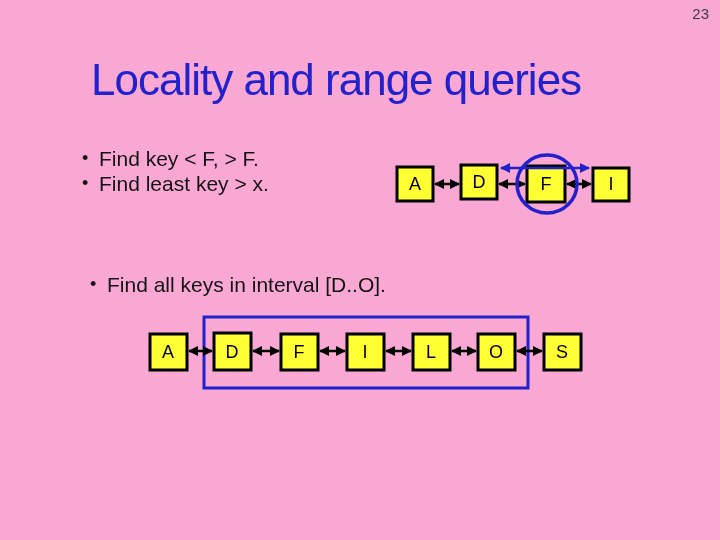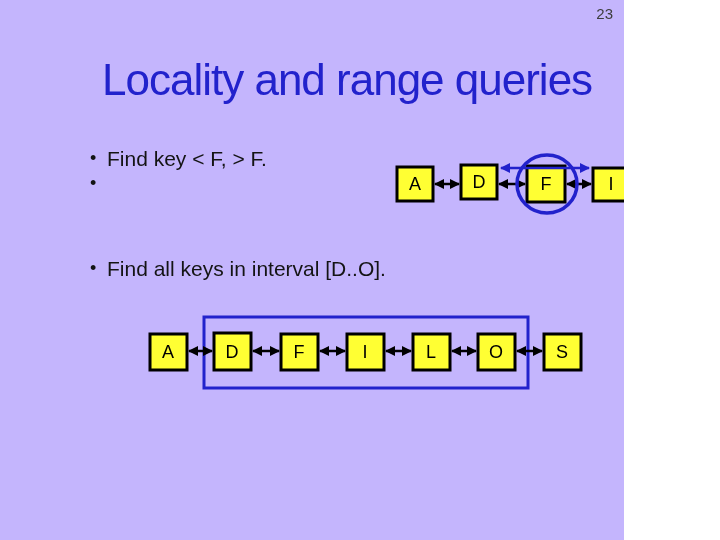--- a/index.html
+++ b/index.html
@@ -1,35 +1,35 @@
 <!DOCTYPE html>
 <html><head>
 <meta charset="utf-8">
 <style>
   html, body { margin: 0; padding: 0; background: #ffffff; }
   .slide {
     position: relative;
-    width: 624px;
+    width: 720px;
     height: 540px;
-    background: #c4b5fd;
+    background: #f9a8d4;
     overflow: hidden;
     font-family: "Liberation Sans", sans-serif;
     color: #141414;
     text-decoration: underline;
   }
   .pagenum {
     position: absolute;
     top: 5px;
     right: 11px;
     font-size: 15px;
     color: #3d3d3d;
   }
   .title {
     position: absolute;
-    left: 102px;
+    left: 91px;
     top: 55px;
     font-size: 44px;
     letter-spacing: -1px;
     color: #2222cc;
     font-weight: 400;
     white-space: nowrap;
   }
   .bullet-row {
     position: absolute;
     left: 90px;
@@ -40,21 +40,21 @@
     white-space: nowrap;
   }
   .dot {
     width: 17px;
     flex: 0 0 17px;
     font-size: 18px;
     line-height: 25px;
   }
   .dot::before { content: "\2022"; }
   .group1 { position: absolute; left: 0; top: 146px; }
-  .group1 .bullet-row { position: relative; left: 90px; }
+  .group1 .bullet-row { position: relative; left: 82px; }
   svg { position: absolute; display: block; }
   .diag1 { left: 390px; top: 145px; }
   .diag2 { left: 140px; top: 305px; }
   svg text {
     font-family: "Liberation Sans", sans-serif;
     font-size: 18px;
     text-anchor: middle;
     fill: #000000;
   }
   .node-rect { fill: #ffff33; stroke: #000000; stroke-width: 3; }
@@ -72,20 +72,21 @@
 
   <div class="title">Locality and range queries</div>
 
   <div class="group1">
     <div class="bullet-row">
       <span class="dot"></span>
       <span>Find key &lt; F, &gt; F.</span>
     </div>
     <div class="bullet-row">
       <span class="dot"></span>
+      <span>Find least key &gt; x.</span>
     </div>
   </div>
 
   <svg class="diag1" width="250" height="80" viewBox="0 0 250 80">
     <defs>
       <marker id="mB1" viewBox="0 0 10 10" refX="9" refY="5" markerWidth="4" markerHeight="4" orient="auto-start-reverse">
         <path d="M0,0 L10,5 L0,10 z" fill="#000000"></path>
       </marker>
       <marker id="mBl1" viewBox="0 0 10 10" refX="9" refY="5" markerWidth="4" markerHeight="4" orient="auto-start-reverse">
         <path d="M0,0 L10,5 L0,10 z" fill="#2222cc"></path>
@@ -111,21 +112,21 @@
     <g>
       <rect class="node-rect" x="203" y="23" width="36" height="33"></rect>
       <text x="221" y="45">I</text>
     </g>
 
     <line class="bluelink" x1="111" y1="23" x2="199" y2="23" marker-start="url(#mBl1)" marker-end="url(#mBl1)"></line>
 
     <ellipse class="highlight-ellipse" cx="157" cy="39" rx="30" ry="29"></ellipse>
   </svg>
 
-  <div class="bullet-row" style="top: 256px; justify-content: center;">
+  <div class="bullet-row" style="top: 272px; justify-content: center;">
     <span class="dot"></span>
     <span>Find all keys in interval [D..O].</span>
   </div>
 
   <svg class="diag2" width="460" height="95" viewBox="0 0 460 95">
     <defs>
       <marker id="mB2" viewBox="0 0 10 10" refX="9" refY="5" markerWidth="4" markerHeight="4" orient="auto-start-reverse">
         <path d="M0,0 L10,5 L0,10 z" fill="#000000"></path>
       </marker>
     </defs>

